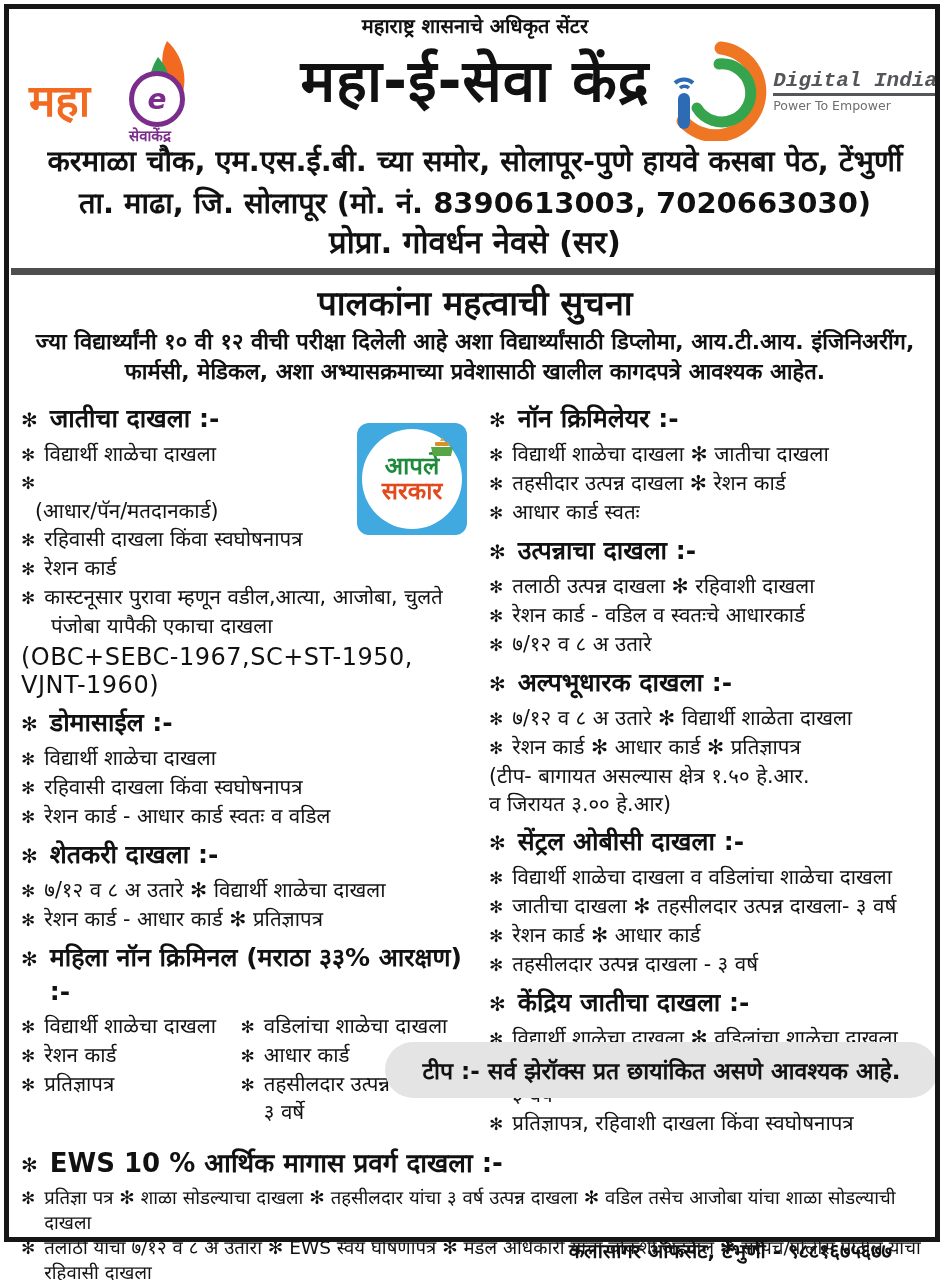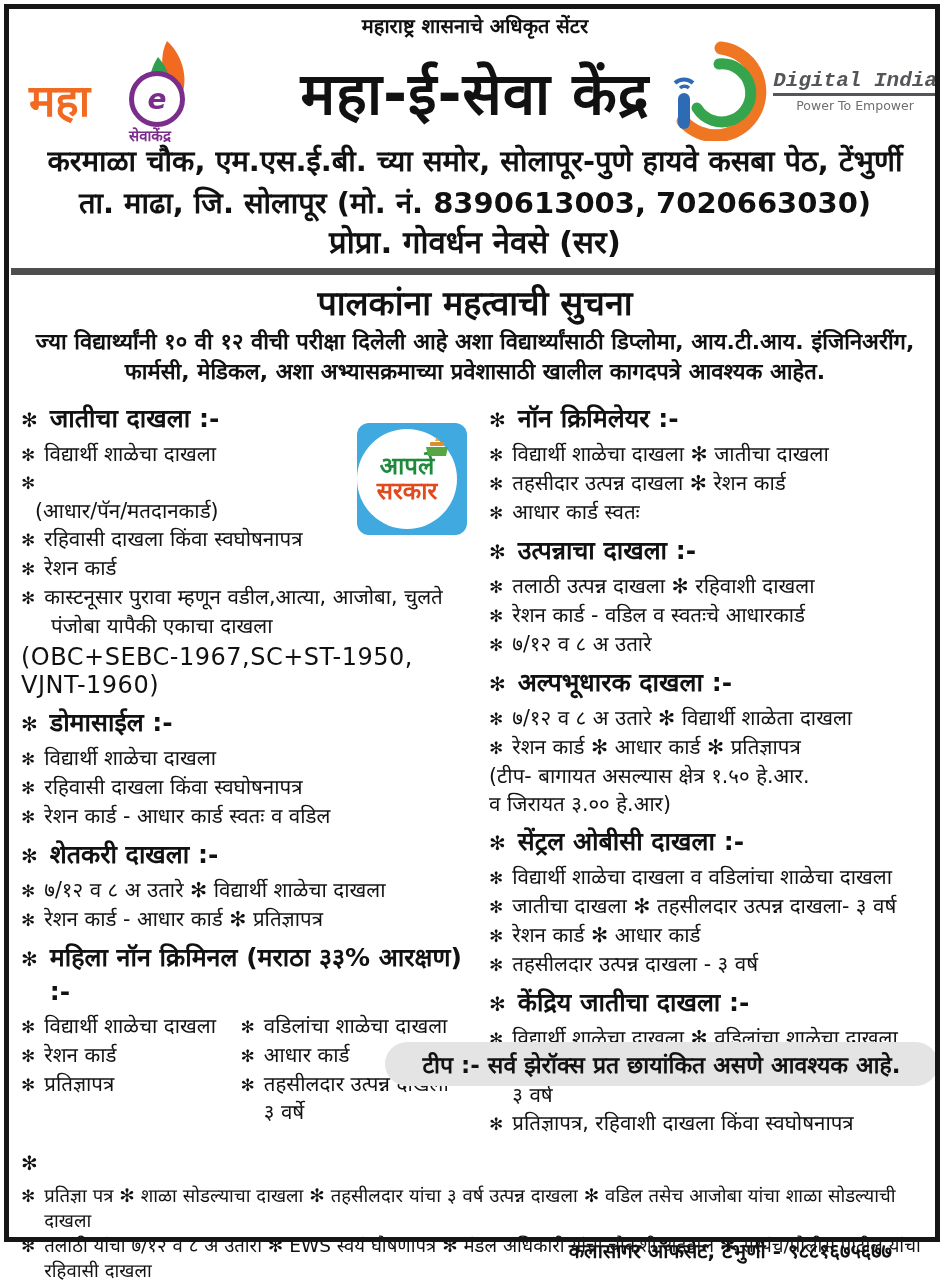--- a/index.html
+++ b/index.html
@@ -4,22 +4,22 @@
 <style>
   html,body{margin:0;padding:0;background:#888;}
   .page{position:relative;width:950px;height:1280px;background:#ffffff;margin:0 auto;
         font-family:"DejaVu Sans","Liberation Sans",sans-serif;color:#111;overflow:hidden;}
   .frame{position:absolute;left:4px;top:4px;width:936px;height:1238px;border:5px solid #161616;
          box-sizing:border-box;pointer-events:none;z-index:5;}
   .content{position:absolute;left:11px;top:9px;width:928px;z-index:2;}
 
   
   .top-line{text-align:center;font-size:20px;font-weight:700;margin-top:3px;}
-  .header-row{position:relative;height:98px;text-align:center;}
-  .title{position:absolute;left:50%;transform:translateX(-50%);top:13px;margin:0;
+  .header-row{position:relative;height:98px;}
+  .title{position:absolute;left:50%;transform:translateX(-50%);top:0;margin:0;
          font-size:58px;font-weight:800;white-space:nowrap;letter-spacing:1px;}
   .logo-maha{position:absolute;left:18px;top:0;width:210px;height:104px;}
   .maha-txt{position:absolute;left:0;top:30px;font-size:44px;font-weight:800;color:#f26a21;}
   .flame{position:absolute;left:98px;top:0;}
   .ering{position:absolute;left:100px;top:32px;width:46px;height:46px;border:5px solid #7b2d8b;
          border-radius:50%;background:#fff;display:flex;align-items:center;justify-content:center;}
   .einner{font-size:28px;font-weight:800;font-style:italic;color:#7b2d8b;}
   .sevk{position:absolute;left:100px;top:86px;font-size:15px;font-weight:700;color:#7b2d8b;white-space:nowrap;}
   .logo-di{position:absolute;right:2px;top:2px;display:flex;align-items:center;gap:2px;}
   .di-text{display:flex;flex-direction:column;}
@@ -48,21 +48,21 @@
   .line.ind-s{padding-left:14px;}
   .line.latin .txt{font-size:24px;font-weight:400;letter-spacing:.5px;margin-top:3px;}
   .line.two-col .cell{display:flex;gap:9px;align-items:baseline;}
   .line.two-col .cell:first-child{flex:0 0 47%;}
 
   
   .ews{padding:0 4px 0 10px;}
   .ews .sec-h{font-size:26px;margin-top:8px;}
   .ews .line{font-size:18.5px;line-height:25px;}
 
-  .tip-box{position:absolute;left:385px;right:12px;top:1042px;height:44px;background:#e4e4e4;
+  .tip-box{position:absolute;left:385px;right:12px;top:1042px;height:56px;background:#e4e4e4;
            border-radius:30px;display:flex;align-items:center;justify-content:center;
            font-size:23px;font-weight:800;white-space:nowrap;z-index:4;}
 
   .footer{position:absolute;right:58px;bottom:16px;font-size:20px;font-weight:700;z-index:6;}
 </style>
 </head>
 <body>
 
 <div class="page">
   <div class="frame"></div>
@@ -330,20 +330,21 @@
               <span class="txt">प्रतिज्ञापत्र, रहिवाशी दाखला किंवा स्वघोषनापत्र</span>
             </div>
           </section>
         </div>
     </div>
 
     <section class="ews" id="ews">
         <section class="sec">
           <div class="sec-h">
             <span class="bul">✻</span>
+            <span class="htxt">EWS 10 % आर्थिक मागास प्रवर्ग दाखला :-</span>
           </div>
           <div class="line">
             <span class="bul">✻</span>
             <span class="txt">प्रतिज्ञा पत्र ✻ शाळा सोडल्याचा दाखला ✻ तहसीलदार यांचा ३ वर्ष उत्पन्न दाखला ✻ वडिल तसेच आजोबा यांचा शाळा सोडल्याची दाखला</span>
           </div>
           <div class="line">
             <span class="bul">✻</span>
             <span class="txt">तलाठी यांचा ७/१२ व ८ अ उतारा ✻ EWS स्वयं घोषणापत्र ✻ मंडल अधिकारी यांचा चौकशी अहवाल ✻ सरपंच/पोलीस पाटील यांचा रहिवासी दाखला</span>
           </div>
         </section>
@@ -353,14 +354,14 @@
 
   <div class="tip-box">
     <span>टीप :- सर्व झेरॉक्स प्रत छायांकित असणे आवश्यक आहे.</span>
   </div>
 
   <div class="footer">कलासागर ऑफसेट, टेंभुर्णी - ९८८१६७५६७७</div>
 </div>
 
 <style>
   .apale{float:right;width:110px;height:112px;background:#3fa9e0;border-radius:12px;
-         margin:28px 2px 6px 14px;display:flex;align-items:center;justify-content:flex-start;}
+         margin:28px 2px 6px 14px;display:flex;align-items:center;justify-content:center;}
 </style>
 
 </body></html>

